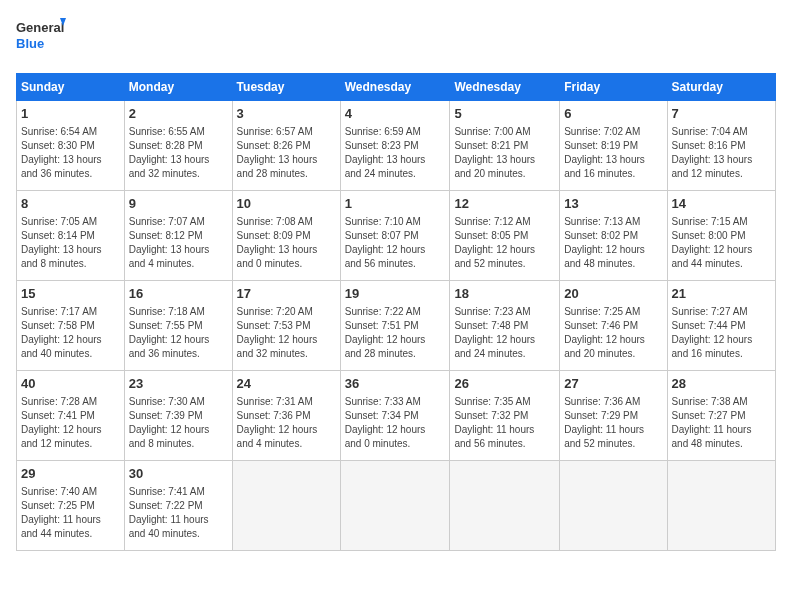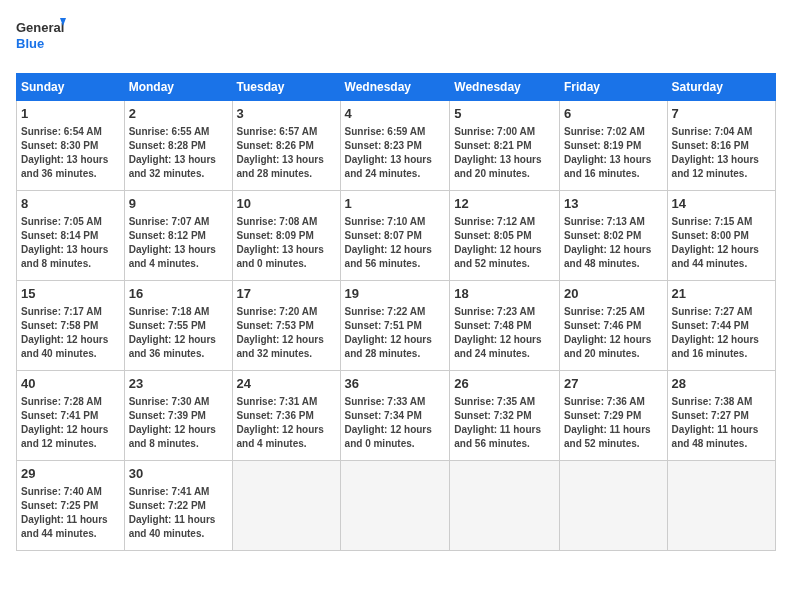--- a/index.html
+++ b/index.html
@@ -64,21 +64,20 @@
     .day-num {
       font-size: 13px;
       font-weight: bold;
       display: block;
       margin-bottom: 2px;
     }
     .day-info {
       font-size: 10px;
       color: #444;
       line-height: 1.4;
-      font-weight: bold;
     }
   </style>
 </head>
 <body>
 
 <div class="header">
   <div class="logo">
   <svg width="50" height="45" viewBox="0 0 50 45" xmlns="http://www.w3.org/2000/svg">
     <text x="0" y="16" font-size="13" font-weight="bold" font-family="Arial,sans-serif" fill="#333">General</text>
     <text x="0" y="32" font-size="13" font-weight="bold" font-family="Arial,sans-serif" fill="#1a73e8">Blue</text>

